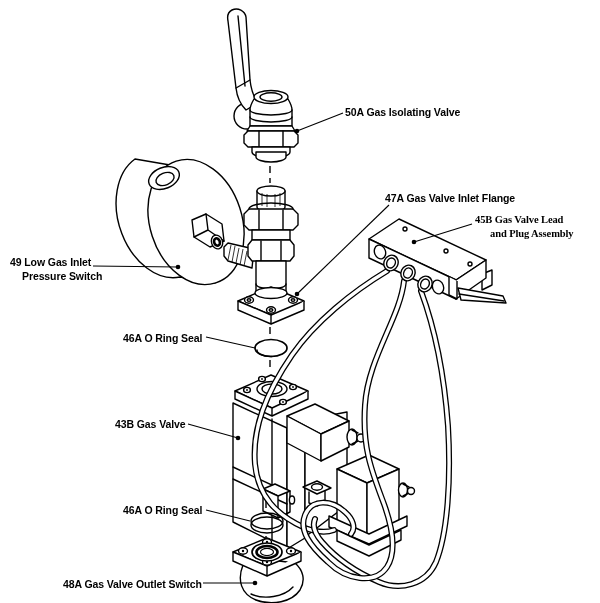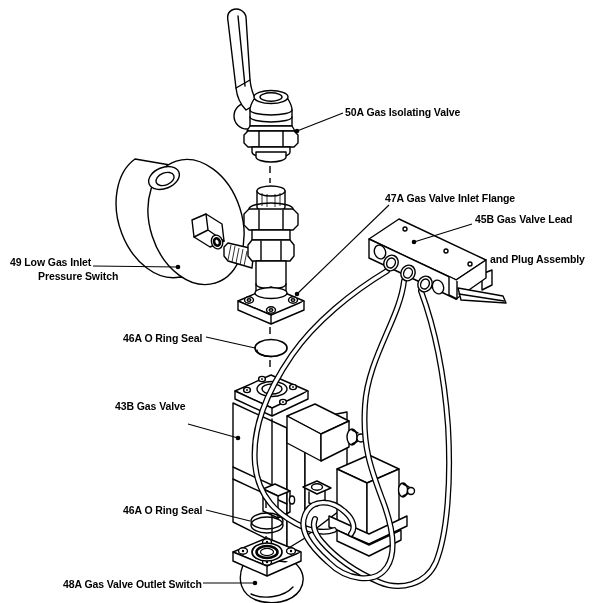--- a/index.html
+++ b/index.html
@@ -5,22 +5,22 @@
   html,body{margin:0;padding:0;background:#ffffff;}
   #stage{
     position:relative;width:600px;height:603px;background:#ffffff;overflow:hidden;
     font-family:"Liberation Sans",sans-serif;
   }
   #art{position:absolute;left:0;top:0;}
   .lbl{
     position:absolute;font-size:10.5px;font-weight:bold;color:#000;
     letter-spacing:-0.1px;line-height:13.5px;white-space:nowrap;
   }
-  .lbl .ind1{display:inline-block;margin-left:28px;}
-  .lbl .ind2{display:inline-block;margin-left:15px;margin-top:26px;}
+  .lbl .ind1{display:inline-block;margin-left:12px;}
+  .lbl .ind2{display:inline-block;margin-left:15px;}
   svg *{vector-effect:non-scaling-stroke;}
   .ln{fill:none;stroke:#000;stroke-width:1.4;stroke-linecap:round;stroke-linejoin:round;}
   .fw{fill:#fff;stroke:#000;stroke-width:1.4;stroke-linejoin:round;}
   .thin{fill:none;stroke:#000;stroke-width:0.8;}
   .dash{fill:none;stroke:#000;stroke-width:1.4;stroke-dasharray:7 5;}
   .leader{fill:none;stroke:#000;stroke-width:1.1;}
   .dot{fill:#000;stroke:none;}
   .wireO{fill:none;stroke:#000;stroke-width:6;stroke-linecap:round;}
   .wireI{fill:none;stroke:#fff;stroke-width:3.4;stroke-linecap:round;}
 </style>
@@ -227,30 +227,30 @@
     <path class="leader" d="M 206,510 L 250,521"></path>
     <path class="leader" d="M 203,583 L 255,583"></path>
         <circle class="dot" cx="255" cy="583" r="2.3"></circle>
   </g>
 </svg>
 
   <div class="lbl" style="left:345px;top:106px;">50A Gas Isolating Valve</div>
 
   <div class="lbl" style="left:385px;top:192px;">47A Gas Valve Inlet Flange</div>
 
-  <div class="lbl" style="left:475px;top:213px;">
+  <div class="lbl" style="left:475px;top:213px;font-family:Liberation Serif, serif;">
     <span>45B Gas Valve Lead</span><br>
     <span class="ind2">and Plug Assembly</span>
   </div>
 
   <div class="lbl" style="left:10px;top:256px;">
     <span>49 Low Gas Inlet</span><br>
     <span class="ind1">Pressure Switch</span>
   </div>
 
   <div class="lbl" style="left:123px;top:332px;">46A O Ring Seal</div>
 
-  <div class="lbl" style="left:115px;top:400px;">43B Gas Valve</div>
+  <div class="lbl" style="left:115px;top:418px;">43B Gas Valve</div>
 
   <div class="lbl" style="left:123px;top:504px;">46A O Ring Seal</div>
 
   <div class="lbl" style="left:63px;top:578px;">48A Gas Valve Outlet Switch</div>
 </div>
 
 </body></html>

